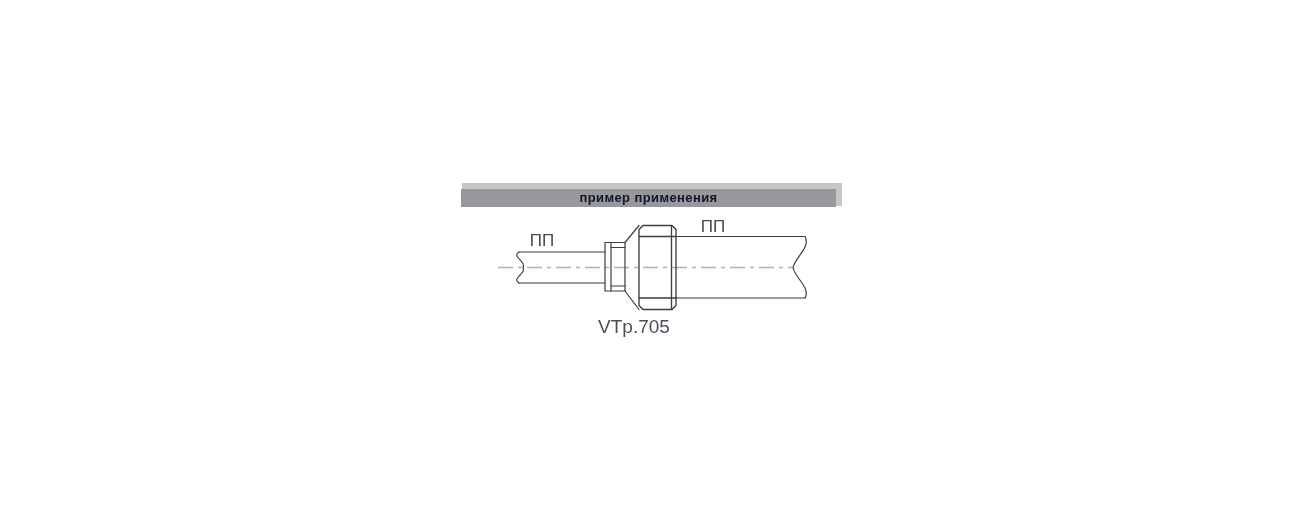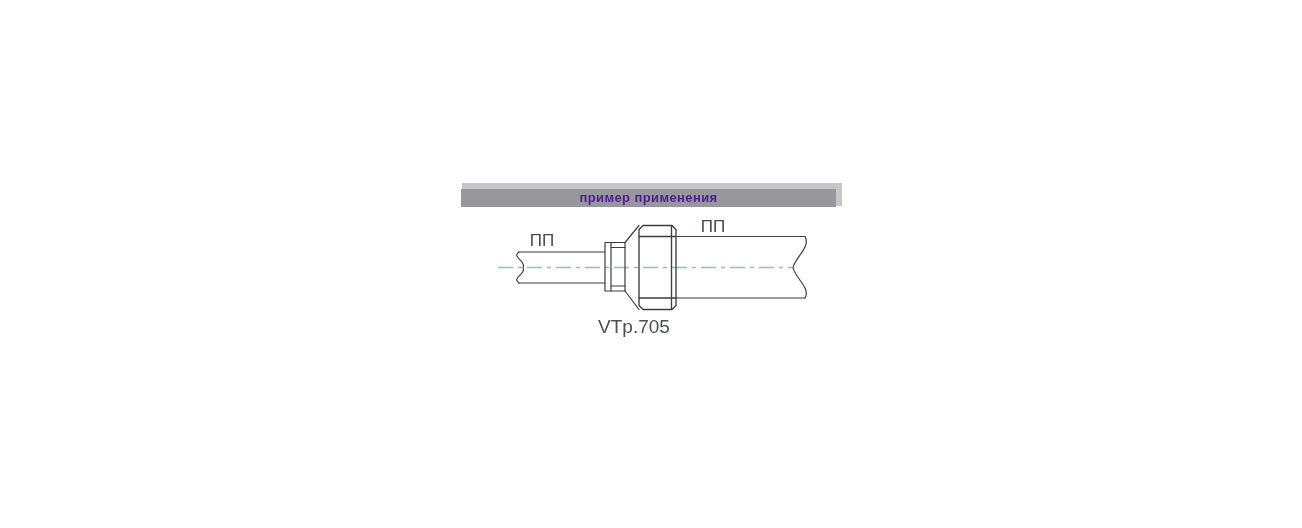--- a/index.html
+++ b/index.html
@@ -20,21 +20,21 @@
   .header-bar {
     position: absolute;
     left: 461px; top: 189px;
     width: 375px; height: 18px;
     background: #98989c;
     display: flex;
     align-items: center;
     justify-content: center;
   }
   .header-title {
-    color: #4c1d95;
+    color: #0f172a;
     font-size: 13px;
     font-weight: bold;
     letter-spacing: 0.4px;
     line-height: 18px;
     white-space: nowrap;
   }
   svg.drawing {
     position: absolute;
     left: 0; top: 0;
   }

